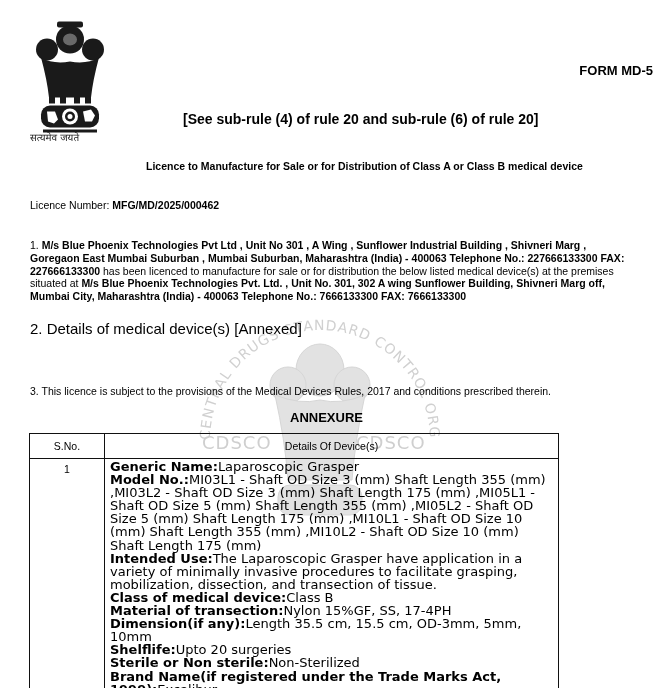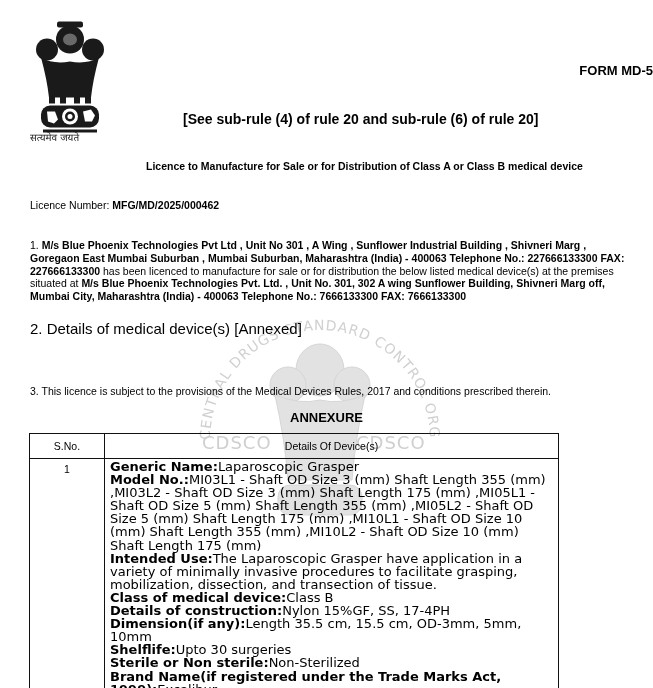--- a/index.html
+++ b/index.html
@@ -108,21 +108,21 @@
     </tr>
   </thead>
   <tbody>
     <tr>
       <td class="sno">1</td>
       <td class="details">
         <div class="field"><b>Generic Name:</b><span>Laparoscopic Grasper</span></div>
         <div class="field"><b>Model No.:</b><span>MI03L1 - Shaft OD Size 3 (mm) Shaft Length 355 (mm) ,MI03L2 - Shaft OD Size 3 (mm) Shaft Length 175 (mm) ,MI05L1 - Shaft OD Size 5 (mm) Shaft Length 355 (mm) ,MI05L2 - Shaft OD Size 5 (mm) Shaft Length 175 (mm) ,MI10L1 - Shaft OD Size 10 (mm) Shaft Length 355 (mm) ,MI10L2 - Shaft OD Size 10 (mm) Shaft Length 175 (mm)</span></div>
         <div class="field"><b>Intended Use:</b><span>The Laparoscopic Grasper have application in a variety of minimally invasive procedures to facilitate grasping, mobilization, dissection, and transection of tissue.</span></div>
         <div class="field"><b>Class of medical device:</b><span>Class B</span></div>
-        <div class="field"><b>Details of construction:</b><span>Nylon 15%GF, SS, 17-4PH</span></div>
+        <div class="field"><b>Material of transection:</b><span>Nylon 15%GF, SS, 17-4PH</span></div>
         <div class="field"><b>Dimension(if any):</b><span>Length 35.5 cm, 15.5 cm, OD-3mm, 5mm, 10mm</span></div>
-        <div class="field"><b>Shelflife:</b><span>Upto 30 surgeries</span></div>
+        <div class="field"><b>Shelflife:</b><span>Upto 20 surgeries</span></div>
         <div class="field"><b>Sterile or Non sterile:</b><span>Non-Sterilized</span></div>
         <div class="field"><b>Brand Name(if registered under the Trade Marks Act, 1999):</b><span>Excalibur</span></div>
       </td>
     </tr>
   </tbody>
 </table>
 
 </body></html>

